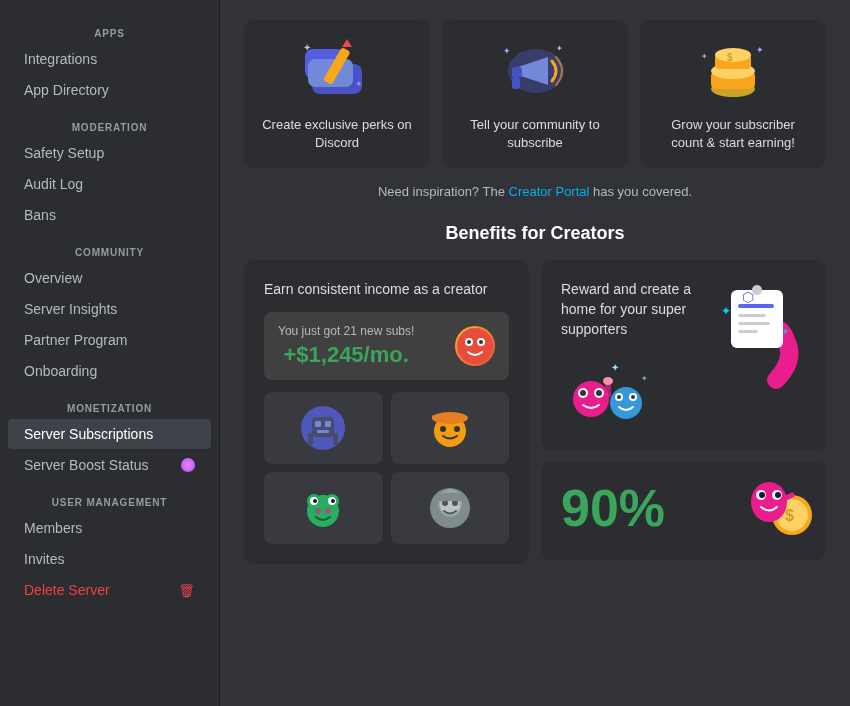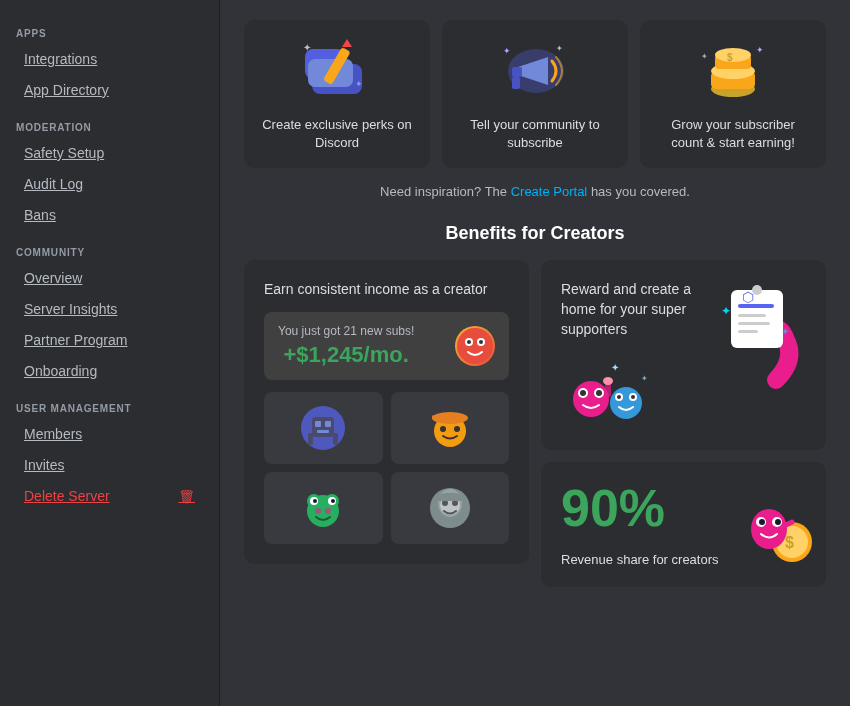--- a/index.html
+++ b/index.html
@@ -15,40 +15,40 @@
 
     
     .sidebar {
       width: 220px;
       min-width: 220px;
       background: #2b2d31;
       padding: 12px 0;
       overflow-y: auto;
       border-right: 1px solid #1e1f22;
       height: 100%;
+      text-align: center;
     }
     .sidebar-section-label {
       font-size: 10px;
       font-weight: 700;
       color: #949ba4;
       text-transform: uppercase;
       letter-spacing: 0.8px;
       padding: 16px 16px 4px 16px;
     }
     .sidebar-item {
       display: flex;
       align-items: center;
       padding: 7px 16px;
       font-size: 14px;
       color: #b5bac1;
       cursor: pointer;
       border-radius: 4px;
       margin: 1px 8px;
       gap: 6px;
-      text-decoration: underline;
     }
     .sidebar-item.active {
       background: #404249;
       color: #ffffff;
     }
     .boost-icon {
       width: 14px;
       height: 14px;
       background: radial-gradient(circle, #f47fff, #a855f7);
       border-radius: 50%;
@@ -275,20 +275,30 @@
       <span>Server Insights</span>
     </div>
     <div class="sidebar-item">
       <span>Partner Program</span>
     </div>
     <div class="sidebar-item">
       <span>Onboarding</span>
     </div>
   </div>
 
+  <div>
+    <div class="sidebar-section-label">MONETIZATION</div>
+    <div class="sidebar-item active">
+      <span>Server Subscriptions</span>
+    </div>
+    <div class="sidebar-item">
+      <span>Server Boost Status</span>
+      <span class="boost-icon" style="margin-left:auto;"></span>
+    </div>
+  </div>
 
   <div>
     <div class="sidebar-section-label">USER MANAGEMENT</div>
     <div class="sidebar-item">
       <span>Members</span>
     </div>
     <div class="sidebar-item">
       <span>Invites</span>
     </div>
     <div class="sidebar-item" style="color:#ed4245;">
@@ -355,21 +365,21 @@
           <text x="60" y="14" font-size="9" fill="#a0a8ff">✦</text>
           <text x="5" y="20" font-size="8" fill="#ffffff" opacity="0.6">✦</text>
         </svg>
       </div>
       <div class="card-label">Grow your subscriber count &amp; start earning!</div>
     </div>
   </div>
 
   <div class="inspiration-text">
     <span>Need inspiration? The</span>
-    <a href="#">Create Portal</a>
+    <a href="#">Creator Portal</a>
     <span>has you covered.</span>
   </div>
 
   <div class="benefits-title">Benefits for Creators</div>
 
   <div class="benefits-grid">
 
     <div>
       <div class="benefit-card">
         <div class="benefit-card-title">Earn consistent income as a creator</div>
@@ -495,21 +505,20 @@
             <text x="26" y="22" font-size="14" fill="#5865f2">⬡</text>
 
             <text x="5" y="35" font-size="12" fill="#00d4ff">✦</text>
             <text x="65" y="55" font-size="10" fill="#00d4ff" opacity="0.7">✦</text>
           </svg>
         </div>
       </div>
 
       <div class="revenue-card">
         <div class="revenue-percent">90%</div>
-        <div class="revenue-label">Revenue share for creators</div>
 
         <div class="revenue-mascot">
           <svg width="80" height="80" viewBox="0 0 80 80">
 
             <circle cx="58" cy="58" r="20" fill="#faa61a"></circle>
             <circle cx="58" cy="58" r="16" fill="#ffd166"></circle>
             <text x="51" y="64" font-size="16" font-weight="bold" fill="#c9a227">$</text>
 
             <ellipse cx="35" cy="45" rx="18" ry="20" fill="#e91e8c"></ellipse>
             <circle cx="27" cy="38" r="5" fill="white"></circle>

